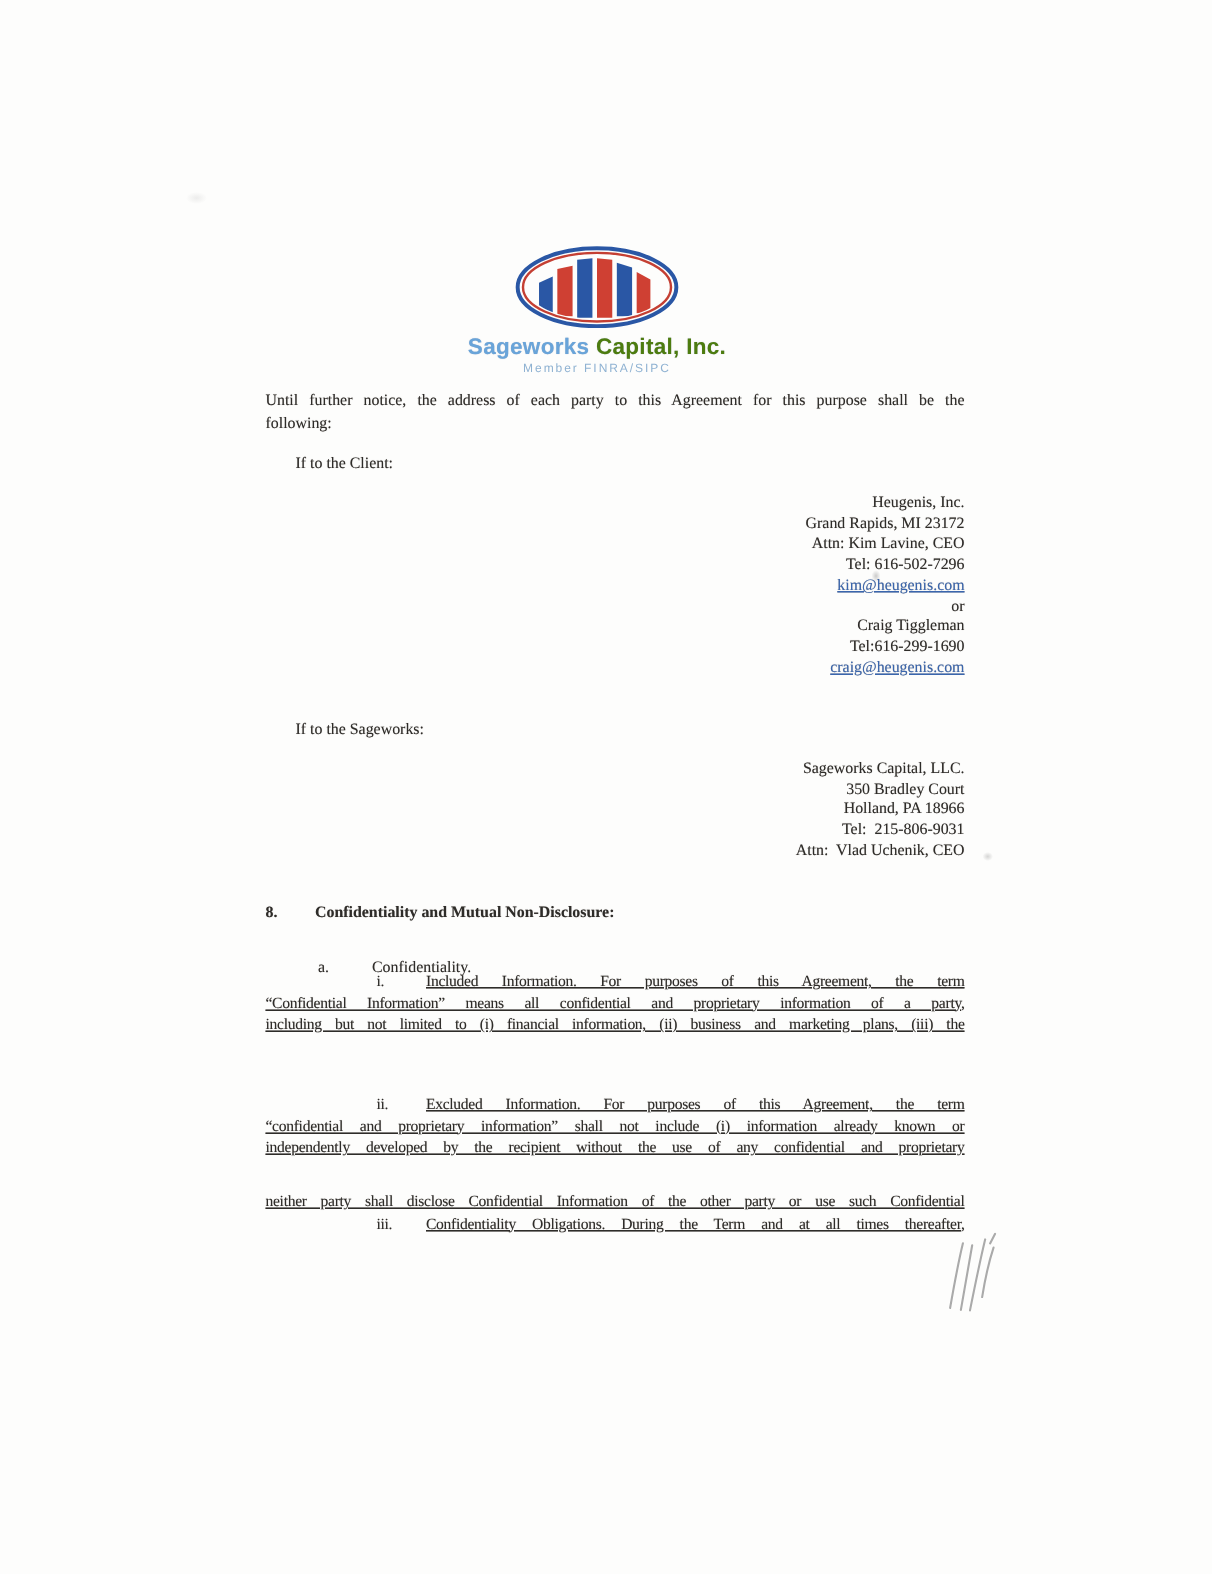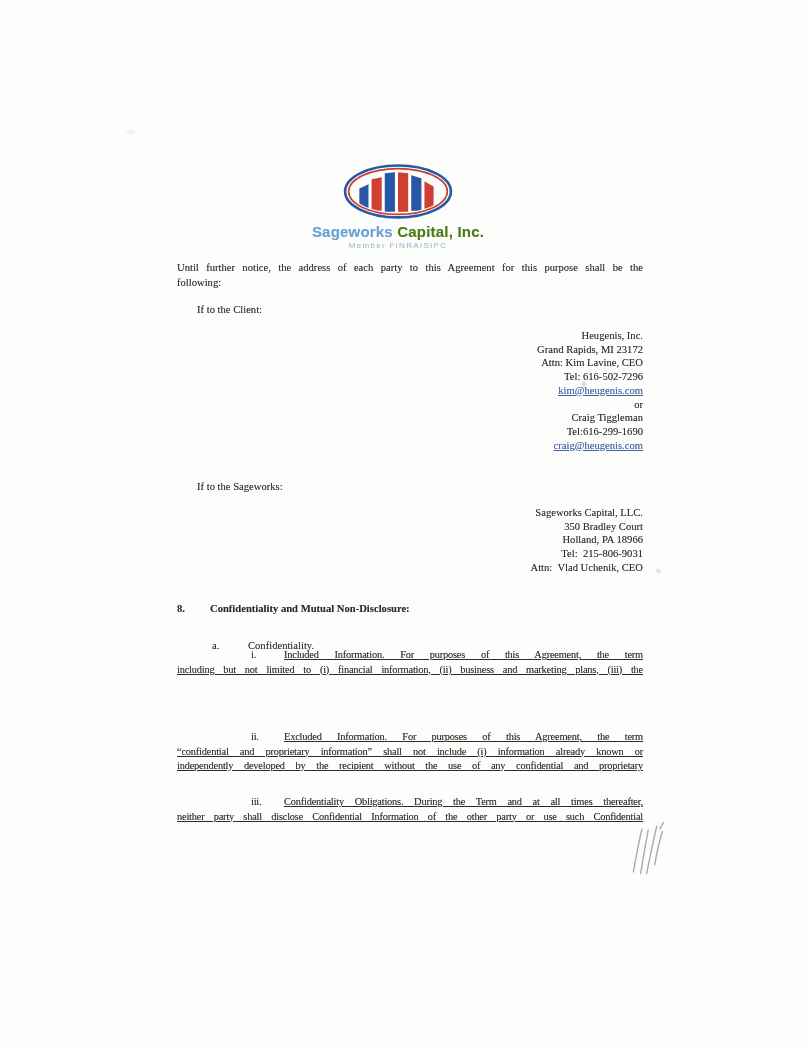--- a/index.html
+++ b/index.html
@@ -129,36 +129,37 @@
   <div class="block" style="top:622px;margin-top:17px;">
     <div class="ln">
       <span class="subnum">a.</span><span>Confidentiality.</span>
     </div>
   </div>
 
   <div class="block para" style="top:648px;">
     <div class="ln just">
       <span class="pnum">i.</span><span>Included Information. For purposes of this Agreement, the term</span>
     </div>
+    <div class="ln just">“Confidential Information” means all confidential and proprietary information of a party,</div>
     <div class="ln just">including but not limited to (i) financial information, (ii) business and marketing plans, (iii) the</div>
   </div>
 
   <div class="block para" style="top:730px;">
     <div class="ln just">
       <span class="pnum">ii.</span><span>Excluded Information. For purposes of this Agreement, the term</span>
     </div>
     <div class="ln just">“confidential and proprietary information” shall not include (i) information already known or</div>
     <div class="ln just">independently developed by the recipient without the use of any confidential and proprietary</div>
   </div>
 
   <div class="block para" style="top:795px;">
+    <div class="ln just">neither party shall disclose Confidential Information of the other party or use such Confidential</div>
     <div class="ln just">
       <span class="pnum">iii.</span><span>Confidentiality Obligations. During the Term and at all times thereafter,</span>
     </div>
-    <div class="ln just">neither party shall disclose Confidential Information of the other party or use such Confidential</div>
   </div>
 
   <svg class="initials" width="50" height="60" viewBox="0 0 50 60">
     <g fill="none" stroke="#8f8f8f" stroke-width="1.4" stroke-linecap="round">
       <path d="M5 52 C9 38 13 24 18 10"></path>
       <path d="M12 54 C16 40 20 26 24 12"></path>
       <path d="M18 55 C23 39 28 23 33 9"></path>
       <path d="M27 47 C30 36 33 26 38 15"></path>
       <path d="M36 12 l4 -6"></path>
     </g>

